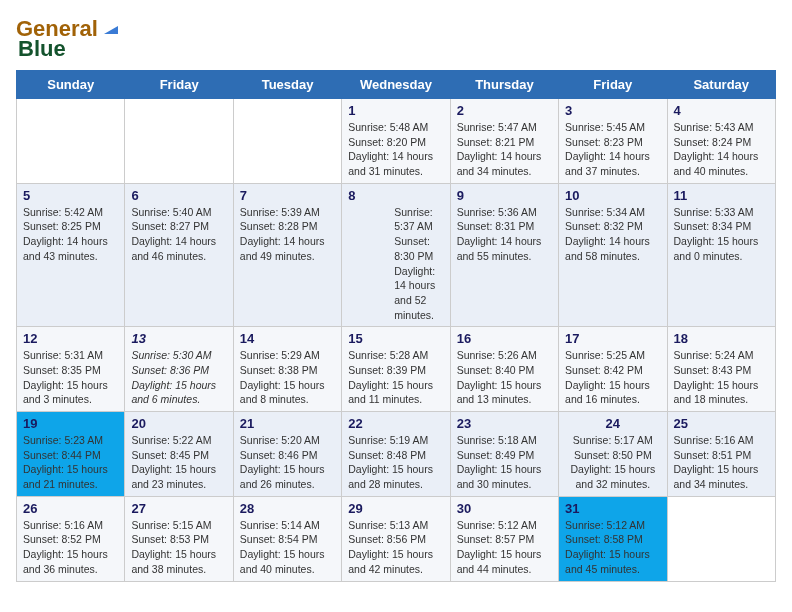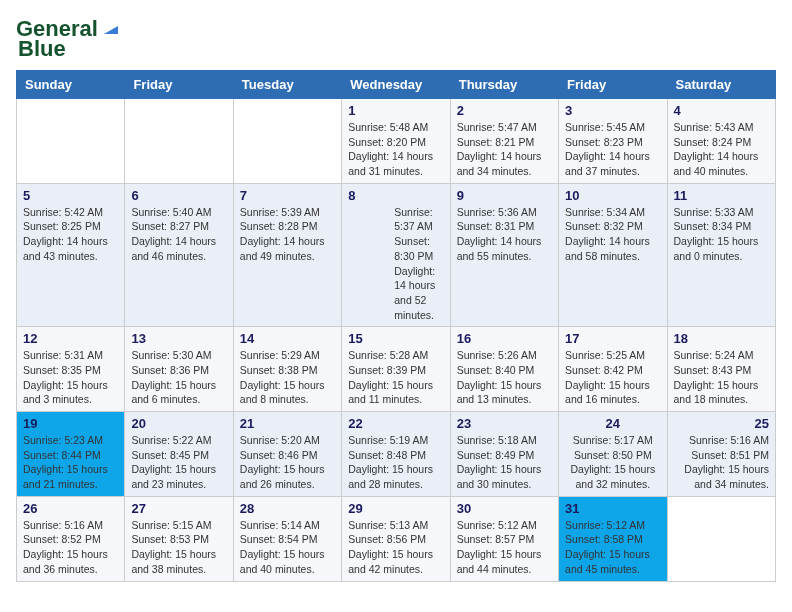--- a/index.html
+++ b/index.html
@@ -35,21 +35,21 @@
       font-weight: bold;
     }
     .calendar {
       width: 100%;
       border-collapse: collapse;
       font-size: 11px;
     }
     .calendar thead tr th {
       background-color: #2e6db4;
       color: #fff;
-      text-align: left;
+      text-align: center;
       padding: 6px 8px;
       font-size: 13px;
       font-weight: bold;
       border: 1px solid #2e6db4;
     }
     .calendar tbody tr td {
       border: 1px solid #ccc;
       vertical-align: top;
       padding: 4px 6px;
       width: 108px;
@@ -78,21 +78,21 @@
     .empty-cell {
       background: #fff !important;
     }
   </style>
 </head>
 <body>
 
 <div class="header">
   <div class="logo">
     <div style="display:flex; align-items:center;">
-      <span style="font-size:22px; font-weight:bold; color:#14532d;">General</span>
+      <span style="font-size:22px; font-weight:bold; color:#a16207;">General</span>
       <svg width="22" height="22" viewBox="0 0 22 22" style="margin-left:2px; margin-top:-4px;">
         <polygon points="4,18 18,10 18,18" fill="#3a7bd5"></polygon>
       </svg>
     </div>
     <span style="font-size:22px; font-weight:bold; color:#14532d; margin-top:-6px; margin-left:2px;">Blue</span>
   </div>
   <div class="title-block">
     <h1></h1>
     <h2></h2>
   </div>
@@ -196,21 +196,21 @@
         </td>
       </tr>
       <tr>
         <td style="background-color: rgb(245, 247, 250);">
           <span class="day-num">12</span>
           <div class="day-info" style="white-space: pre-line;">Sunrise: 5:31 AM
 Sunset: 8:35 PM
 Daylight: 15 hours
 and 3 minutes.</div>
         </td>
-        <td style="background-color: rgb(245, 247, 250);">
+        <td style="background-color: rgb(245, 247, 250); font-style: italic;">
           <span class="day-num">13</span>
           <div class="day-info" style="white-space: pre-line;">Sunrise: 5:30 AM
 Sunset: 8:36 PM
 Daylight: 15 hours
 and 6 minutes.</div>
         </td>
         <td style="background-color: rgb(245, 247, 250); margin-top: 26px;">
           <span class="day-num">14</span>
           <div class="day-info" style="white-space: pre-line;">Sunrise: 5:29 AM
 Sunset: 8:38 PM
@@ -282,21 +282,21 @@
 Daylight: 15 hours
 and 30 minutes.</div>
         </td>
         <td style="background-color: rgb(234, 239, 247); text-align: center;">
           <span class="day-num">24</span>
           <div class="day-info" style="white-space: pre-line;">Sunrise: 5:17 AM
 Sunset: 8:50 PM
 Daylight: 15 hours
 and 32 minutes.</div>
         </td>
-        <td style="background-color: rgb(234, 239, 247); text-align: right;">
+        <td style="background-color: rgb(234, 239, 247);">
           <span class="day-num">25</span>
           <div class="day-info" style="white-space: pre-line;">Sunrise: 5:16 AM
 Sunset: 8:51 PM
 Daylight: 15 hours
 and 34 minutes.</div>
         </td>
       </tr>
       <tr>
         <td style="background-color: rgb(245, 247, 250);">
           <span class="day-num">26</span>

